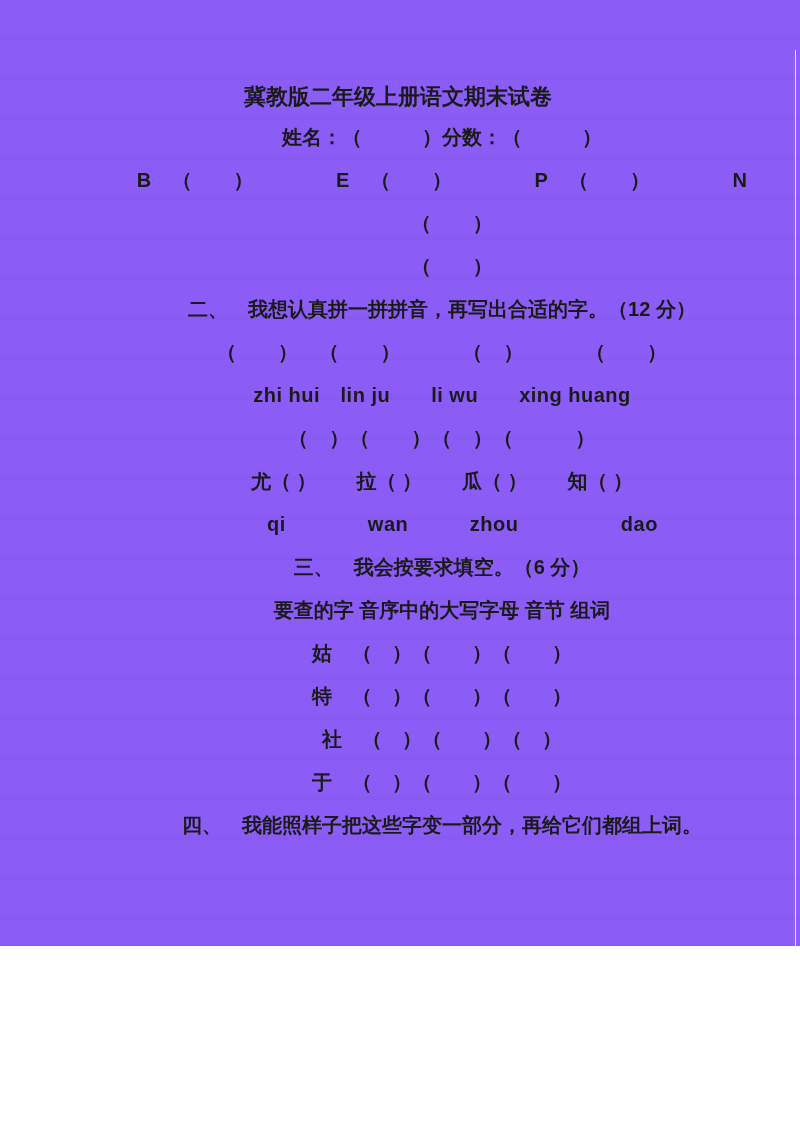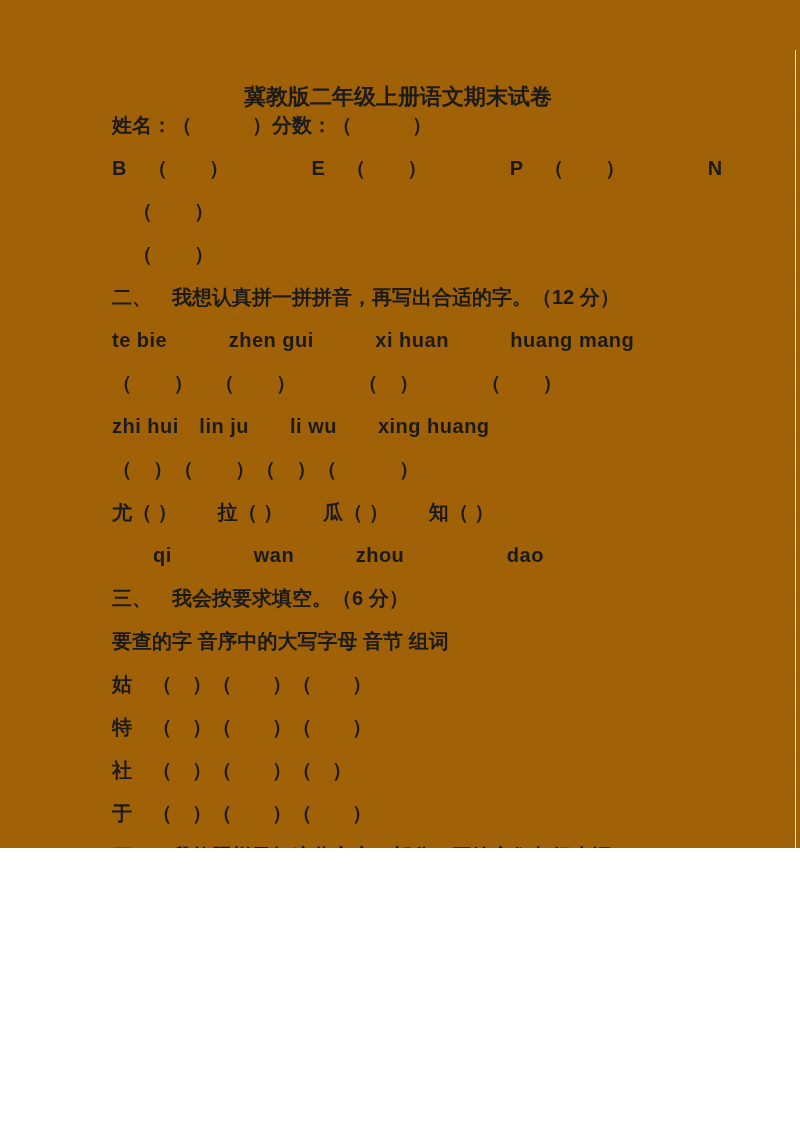--- a/index.html
+++ b/index.html
@@ -1,21 +1,21 @@
 <!DOCTYPE html>
 <html><head>
 <meta charset="utf-8">
 <style>
   html,body { margin:0; padding:0; }
   body { width:800px; height:1134px; overflow:hidden; background:#ffffff; }
 
   .page {
     position:relative;
-    width:800px; height:848px;
-    background:#a16207;
+    width:800px; height:946px;
+    background:#8b5cf6;
     color:#1a1a1a;
     overflow:hidden;
   }
   
   .page::before{
     content:"";
     position:absolute; inset:0;
     background:repeating-linear-gradient(180deg,
       rgba(0,0,0,0) 0px, rgba(0,0,0,0) 36px,
       rgba(0,0,0,0.015) 36px, rgba(0,0,0,0.015) 40px);
@@ -24,21 +24,21 @@
 
   .doc-title{
     position:absolute; top:82px; left:0; width:796px;
     text-align:center;
     font-family:"Liberation Sans","DejaVu Sans",sans-serif;
     font-weight:bold; font-size:22px;
     margin:0;
   }
 
   .content{
-    position:absolute; left:112px; top:104px; width:660px;
+    position:absolute; left:112px; top:116px; width:660px;text-align:center;
   }
   .line{
     height:43px; line-height:43px;
     font-size:20px;
     white-space:pre;
     font-weight:bold;
   }
   .cn   { font-family:"Liberation Sans","DejaVu Sans",sans-serif; }
   .latin{ font-family:Liberation Sans, sans-serif; letter-spacing:0.5px; }
 
@@ -79,21 +79,20 @@
 <div class="page">
 
   <h1 class="doc-title">冀教版二年级上册语文期末试卷</h1>
 
   <div class="content">
     <div class="line cn">姓名：（　　　）分数：（　　　）</div>
     <div class="line latin">B　（　　）　　　　E　（　　）　　　　P　（　　）　　　　N</div>
     <div class="line latin">　（　　）</div>
     <div class="line latin">　（　　）</div>
     <div class="line cn">二、　我想认真拼一拼拼音，再写出合适的字。（12 分）</div>
-    <div class="line latin">te bie　　　zhen gui　　　xi huan　　　huang mang</div>
     <div class="line latin">（　　）　（　　）　　　（　）　　　（　　）</div>
     <div class="line latin">zhi hui　lin ju　　li wu　　xing huang</div>
     <div class="line latin">（　）（　　）（　）（　　　）</div>
     <div class="line cn">尤（ ）　　拉（ ）　　瓜（ ）　　知（ ）</div>
     <div class="line latin">　　qi　　　　wan　　　zhou　　　　　dao</div>
     <div class="line cn">三、　我会按要求填空。（6 分）</div>
     <div class="line cn">要查的字 音序中的大写字母 音节 组词</div>
     <div class="line cn">姑　（　）（　　）（　　）</div>
     <div class="line cn">特　（　）（　　）（　　）</div>
     <div class="line cn">社　（　）（　　）（　）</div>

